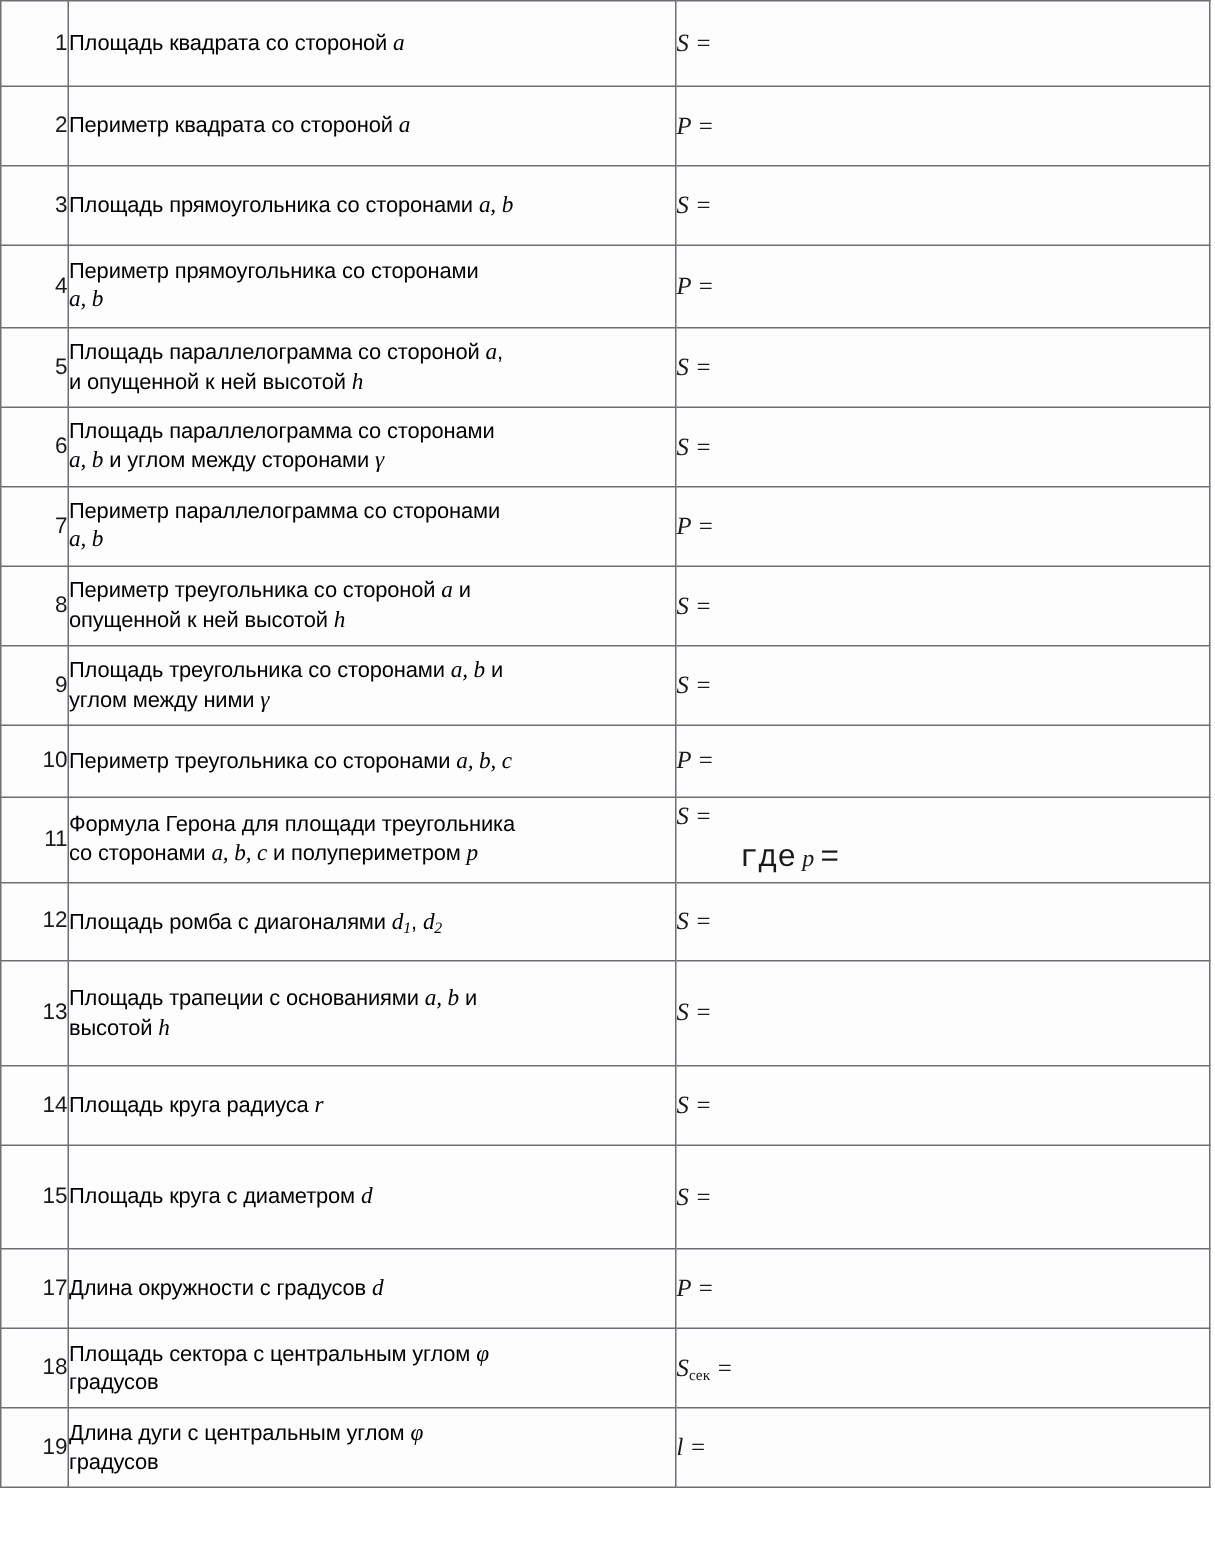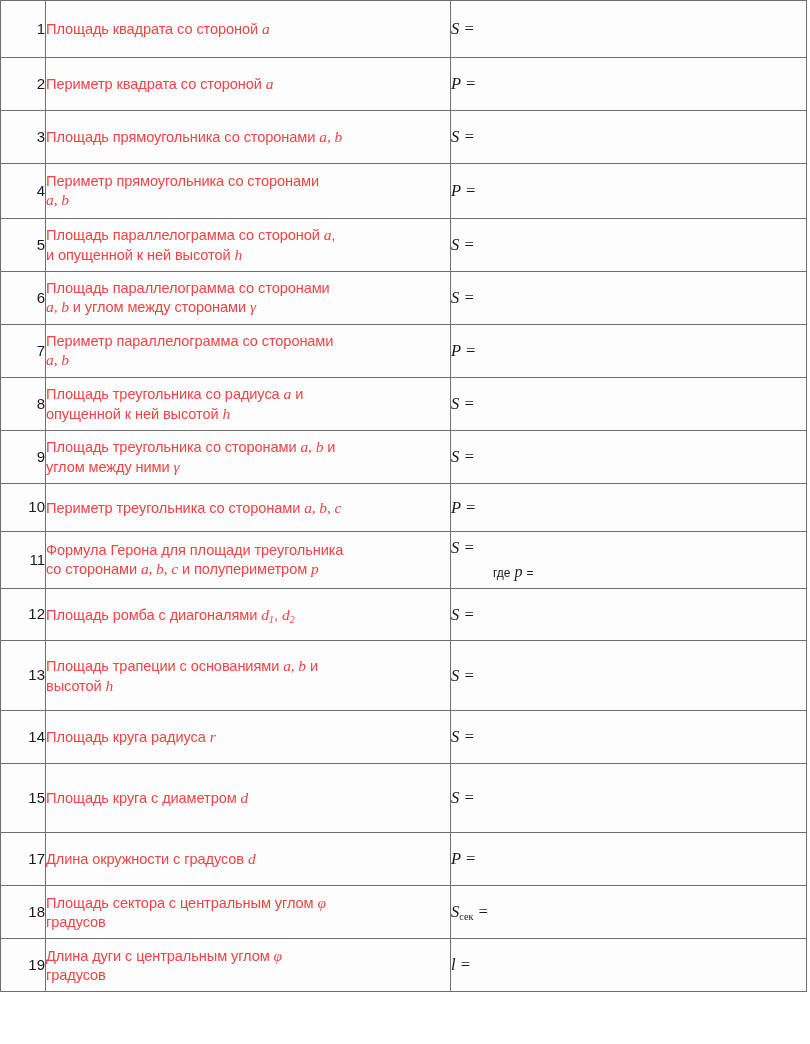--- a/index.html
+++ b/index.html
@@ -50,21 +50,21 @@
     font-family: "Liberation Sans", sans-serif;
     color: #1a1a1a;
     line-height: 1.25;
   }
 
   td.desc {
     padding: 5px 6px 5px 10px;
     font-size: 14.6px;
     font-family: "Liberation Sans", sans-serif;
     line-height: 1.28;
-    color: #ef4444;
+    color: #000000;
     letter-spacing: -0.1px;
   }
 
   td.formula {
     padding: 5px 6px 5px 8px;
     font-size: 16px;
     font-family: "Liberation Serif", serif;
     font-style: italic;
     line-height: 1.3;
     color: #1a1a1a;
@@ -100,23 +100,23 @@
     margin-top: 32px;
   }
 
   .note-line {
     display: block;
     margin-top: 3px;
     padding-left: 42px;
     white-space: nowrap;
   }
   .note-word {
-    font-family: Liberation Sans, sans-serif;
+    font-family: Liberation Mono, monospace;
     font-style: normal;
-    font-size: 12px;
+    font-size: 21px;
   }
   .note-var {
     font-family: "Liberation Serif", serif;
     font-style: italic;
     font-size: 16px;
   }
 
   .rowline { display: block; }
 </style>
 </head>
@@ -181,21 +181,21 @@
         <td class="desc">
             <span class="rowline">Периметр параллелограмма со сторонами</span>
             <span class="mv rowline">a, b</span>
           </td>
         <td class="formula"><span class="lhs"><span>P</span> <span>=</span></span></td>
       </tr>
 
       <tr style="height:53px">
         <td class="num">8</td>
         <td class="desc">
-            <span class="rowline"><span>Площадь треугольника со радиуса </span><span class="mv">a</span> и</span>
+            <span class="rowline"><span>Периметр треугольника со стороной </span><span class="mv">a</span> и</span>
             <span class="rowline"><span>опущенной к ней высотой </span><span class="mv">h</span></span>
           </td>
         <td class="formula"><span class="lhs"><span>S</span> <span>=</span></span></td>
       </tr>
 
       <tr style="height:53px">
         <td class="num">9</td>
         <td class="desc">
             <span class="rowline"><span>Площадь треугольника со сторонами </span><span class="mv">a, b</span> и</span>
             <span class="rowline"><span>углом между ними </span><span class="mv">γ</span></span>

